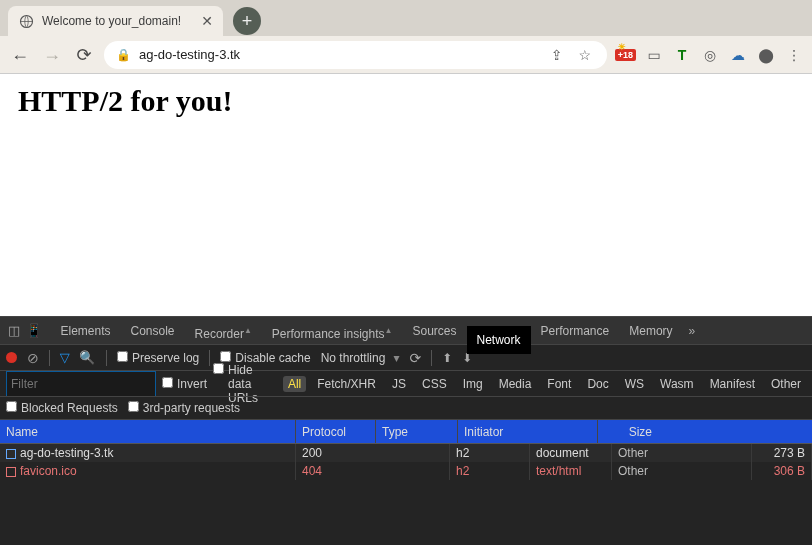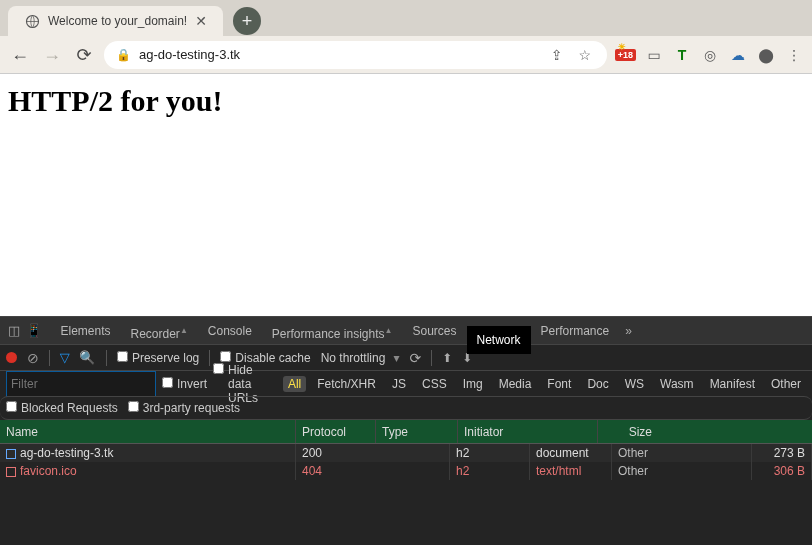--- a/index.html
+++ b/index.html
@@ -1,40 +1,40 @@
 <!DOCTYPE html>
 <html><head>
 <meta charset="utf-8">
 <style>
 * { margin:0; padding:0; box-sizing:border-box; font-family:Arial,Helvetica,sans-serif; }
 body { width:812px; height:545px; background:#fff; display:flex; flex-direction:column; overflow:hidden; }
 
 
 .tabs { height:36px; background:#d7d3cc; display:flex; align-items:flex-end; padding-left:8px; }
-.tab { display:flex; align-items:center; background:#f1ede7; border-radius:8px 8px 0 0; height:30px; padding:0 16px; gap:8px; min-width:215px; }
+.tab { display:flex; align-items:center; background:#f1ede7; border-radius:8px 8px 0 0; height:30px; padding:0 10px; gap:8px; min-width:215px; }
 .favicon { width:16px; height:16px; display:flex; align-items:center; justify-content:center; }
 .favicon svg { width:15px; height:15px; }
 .tab-title { font-size:12px; color:#3c3c3c; flex:1; }
 .tab-close { font-size:14px; color:#555; cursor:pointer; }
 .newtab { width:28px; height:28px; border-radius:50%; background:#555e55; color:#eee; display:flex; align-items:center; justify-content:center; margin-left:10px; margin-bottom:1px; font-size:18px; cursor:pointer; }
 
 
 .toolbar { height:38px; background:#f1ede7; display:flex; align-items:center; padding:0 8px; gap:8px; border-bottom:1px solid #ccc; }
 .navbtn { width:24px; height:24px; display:flex; align-items:center; justify-content:center; color:#4a4a4a; font-size:18px; cursor:pointer; }
 .navbtn.disabled { color:#b0aca4; }
 .addrbar { flex:1; height:28px; background:#fff; border-radius:14px; display:flex; align-items:center; padding:0 12px; gap:8px; }
 .lock { color:#6a6a6a; font-size:12px; }
 .url { font-size:13px; color:#202020; flex:1; }
 .tbicn { width:20px; height:20px; display:flex; align-items:center; justify-content:center; color:#5a5a5a; font-size:14px; cursor:pointer; }
 .ext-badge { background:#d93025; color:#fff; font-size:9px; font-weight:bold; padding:1px 3px; border-radius:2px; position:relative; }
 .ext-badge::before { content:"☀"; color:#f4b400; font-size:9px; position:absolute; top:-7px; left:3px; }
 
 
 .page { flex:0 0 auto; height:242px; padding:10px 8px; }
-.page h1 { font-family:"Times New Roman",serif; font-size:30px; font-weight:bold; color:#000; }
+.page h1 { font-family:"Times New Roman",serif; font-size:30px; font-weight:bold; color:#000;margin-left:10px; }
 
 
 .devtools { flex:1; background:#242424; color:#ccc; display:flex; flex-direction:column; font-size:12px; }
 .dt-tabs { height:28px; background:#333; display:flex; align-items:center; border-top:1px solid #444; }
 .dt-corner { display:flex; gap:6px; padding:0 8px; }
 .dt-corner span { color:#aaa; font-size:13px; cursor:pointer; }
 .dt-tab { padding:0 10px; height:28px; line-height:28px; color:#bbb; cursor:pointer; position:relative; }
 .dt-tab.active { color:#fff; background:#000;margin-top:19px; }
 .dt-tab .sup { font-size:8px; vertical-align:super; color:#888; }
 .dt-more { padding:0 6px; color:#aaa; }
@@ -49,23 +49,23 @@
 .chk input { width:11px; height:11px; accent-color:#555; }
 .throt { display:flex; align-items:center; gap:4px; }
 .netcfg { color:#aaa; font-size:14px; cursor:pointer; }
 .updown { color:#aaa; font-size:12px; cursor:pointer; }
 
 .dt-row3 { height:26px; display:flex; align-items:center; padding:0 6px; gap:6px; border-top:1px solid #444; flex-wrap:nowrap; }
 .filter-inp { width:150px; height:20px; background:#1a1a1a; border:1px solid #0a5a9a; color:#ccc; padding:12px 4px; font-size:12px; }
 .ftype { padding:1px 5px; color:#ccc; font-size:12px; cursor:pointer; white-space:nowrap; }
 .ftype.active { background:#4a4a4a; border-radius:3px; color:#fde047; }
 
-.dt-row4 { height:24px; display:flex; align-items:center; gap:10px; padding:0 6px; border-top:1px solid #444; border-bottom:1px solid #444;border-radius:8px; }
-
-.dt-head { height:24px; display:flex; background:#14532d; border-bottom:1px solid #555; }
+.dt-row4 { height:24px; display:flex; align-items:center; gap:10px; padding:0 6px; border-top:1px solid #444; border-bottom:1px solid #444; }
+
+.dt-head { height:24px; display:flex; background:#1d4ed8; border-bottom:1px solid #555; }
 .col { padding:0 6px; line-height:24px; color:#ddd; border-right:1px solid #444; overflow:hidden; white-space:nowrap; text-overflow:ellipsis; }
 .c-name{width:296px;} .c-status{width:154px;} .c-proto{width:80px;} .c-type{width:82px;} .c-init{width:140px;} .c-size{width:60px; text-align:right; border-right:none;}
 
 .dt-body { flex:1; background:#242424; }
 .dt-brow { height:18px; display:flex; font-size:12px; }
 .dt-brow:nth-child(odd) { background:#2b2b2b; }
 .dt-brow .col { line-height:18px; color:#ddd; border-right:1px solid #3a3a3a; }
 .dt-brow.err .c-name, .dt-brow.err .c-status, .dt-brow.err .c-proto, .dt-brow.err .c-type, .dt-brow.err .c-size { color:#e57373; }
 .nm-ico { display:inline-block; width:10px; height:10px; border:1px solid #6af; vertical-align:middle; margin-right:4px; }
 .dt-brow.err .nm-ico { border-color:#e57373; }
@@ -111,26 +111,27 @@
   <h1>HTTP/2 for you!</h1>
 </div>
 
 <div class="devtools">
   <div class="dt-tabs">
     <div class="dt-corner">
       <span>◫</span>
       <span>📱</span>
     </div>
     <div class="dt-tab">Elements</div>
+    <div class="dt-tab">Console</div>
     <div class="dt-tab"><span>Recorder</span><span class="sup">▲</span></div>
-    <div class="dt-tab">Console</div>
     <div class="dt-tab"><span>Performance insights</span><span class="sup">▲</span></div>
     <div class="dt-tab">Sources</div>
     <div class="dt-tab active">Network</div>
     <div class="dt-tab">Performance</div>
+    <div class="dt-tab">Memory</div>
     <div class="dt-more">»</div>
   </div>
 
   <div class="dt-row2">
     <span class="rec"></span>
     <span class="stop">⊘</span>
     <span class="sep"></span>
     <span class="funnel">▽</span>
     <span class="mag">🔍</span>
     <span class="sep"></span>

